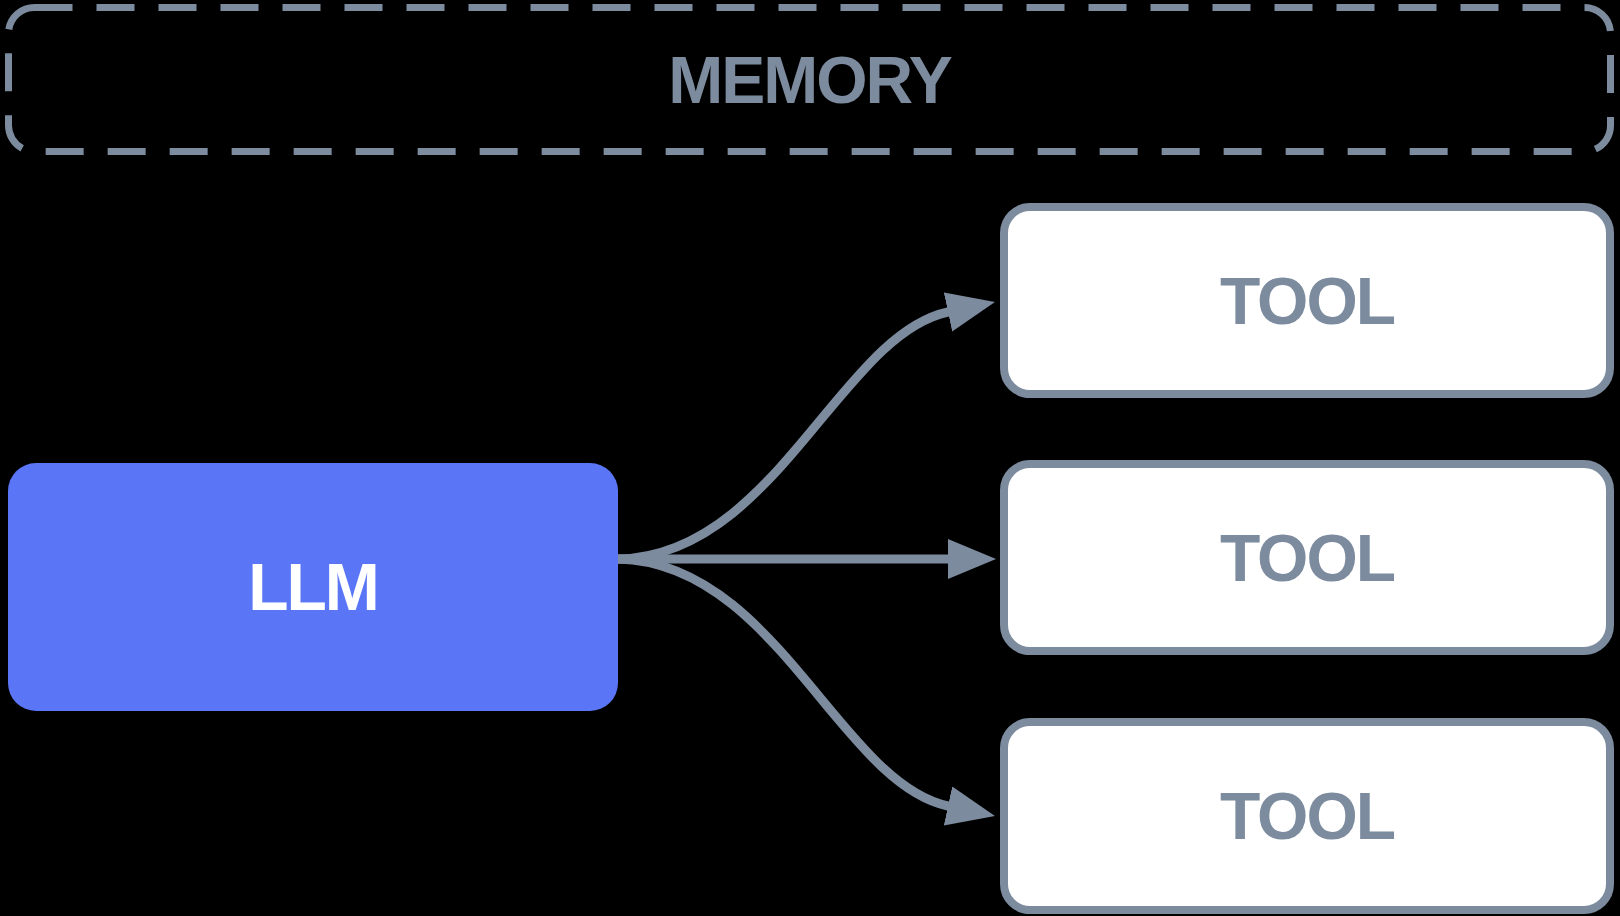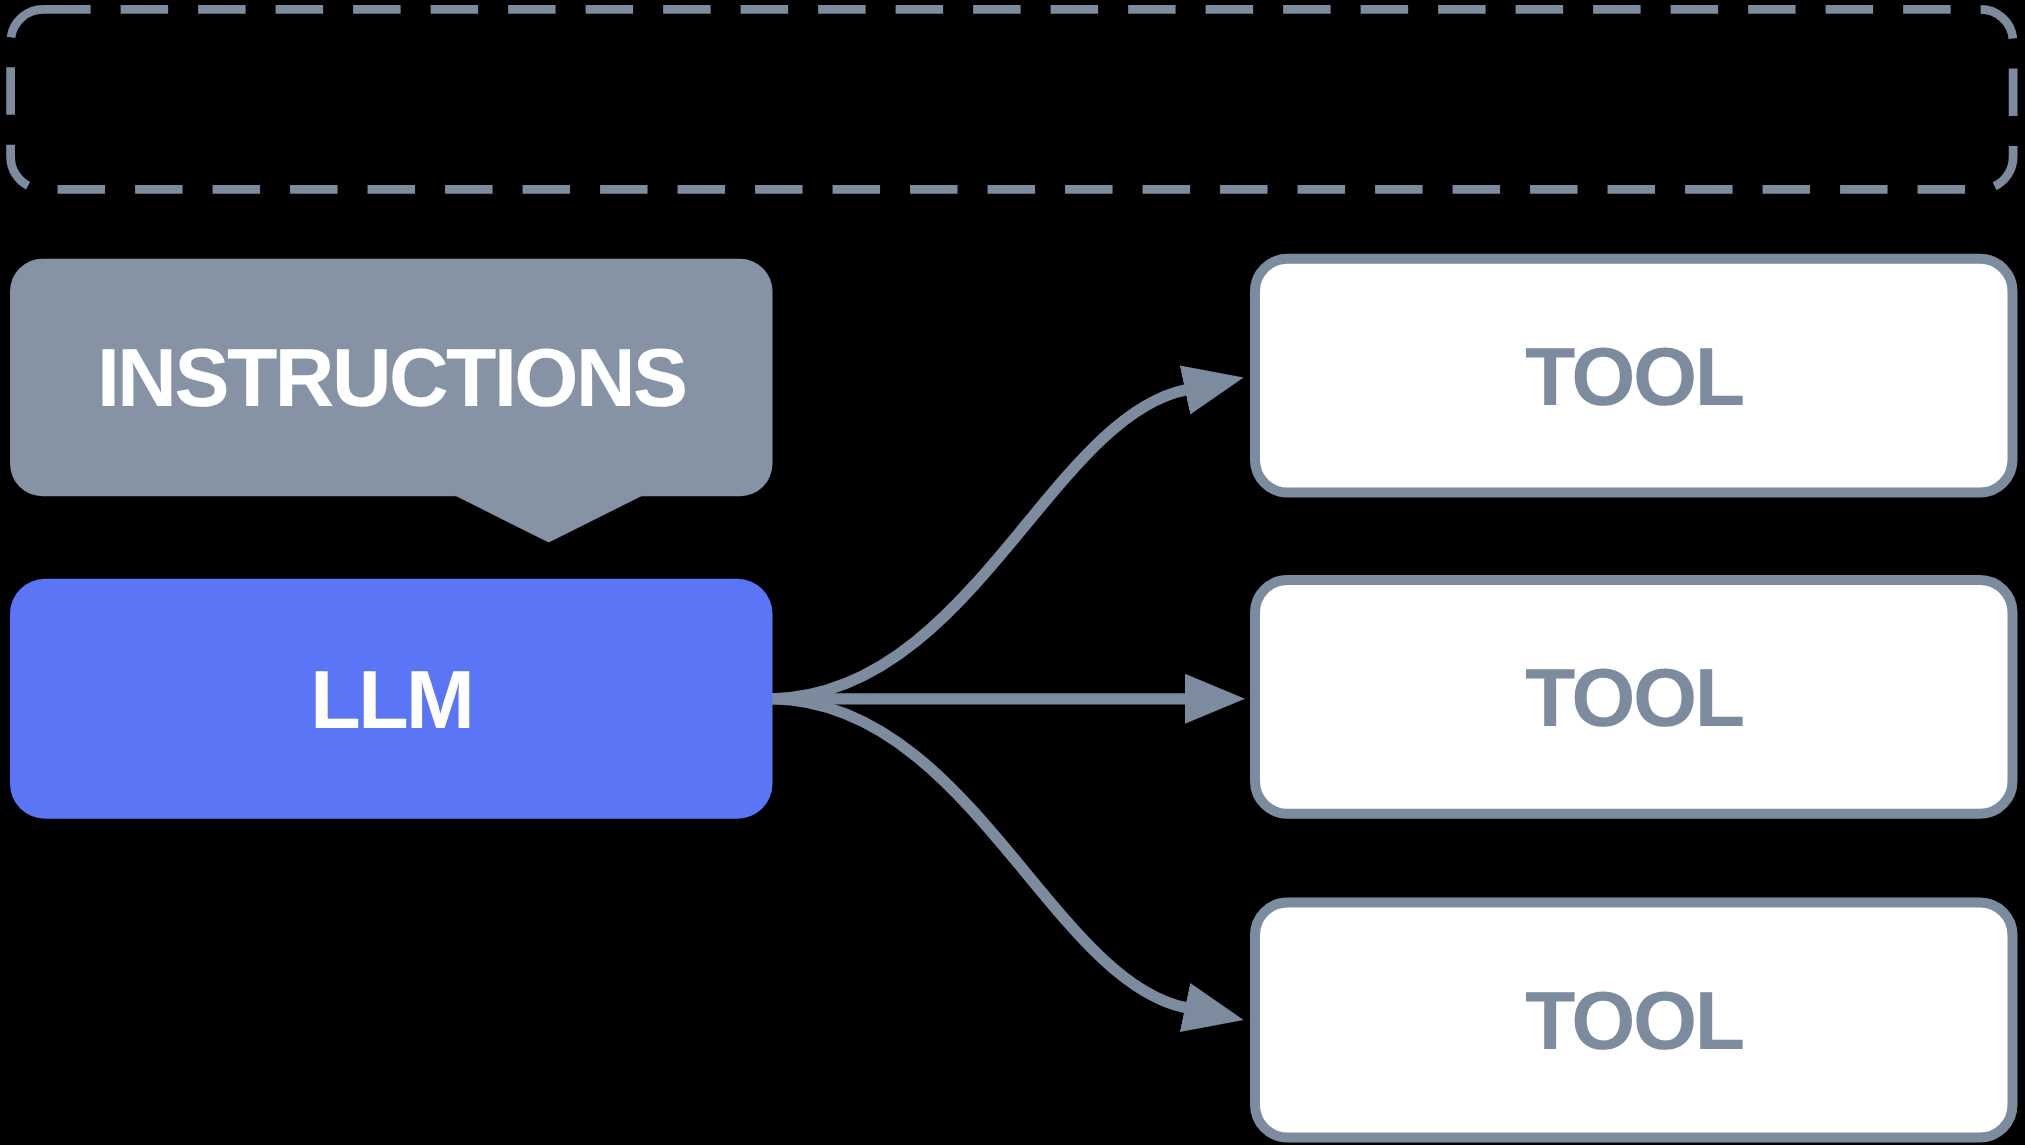--- a/index.html
+++ b/index.html
@@ -41,21 +41,21 @@
     left:8px;top:207px;width:610px;height:190px;
     background:var(--gray-box);border-radius:26px;
     color:var(--white);
   }
   .tail{
     position:absolute;left:355px;top:189px;width:152px;height:38px;
     background:var(--gray-box);
     clip-path:polygon(0 0,100% 0,50% 100%);
   }
   .llm{
-    left:8px;top:463px;width:610px;height:192px;
+    left:8px;top:463px;width:610px;height:248px;
     background:var(--blue);border-radius:28px;
     color:var(--white);
   }
   .tool{
     left:1000px;width:614px;height:196px;
     background:var(--white);
     border:8px solid var(--slate);border-radius:30px;
     color:var(--slate);
     text-align:center;
   }
@@ -75,25 +75,22 @@
       </marker>
     </defs>
 
     <rect class="memory-border" x="8.5" y="7.5" width="1602" height="144" rx="26"></rect>
 
     <path class="arrow" d="M618 559 C775 556 840 335 948 312" marker-end="url(#ah)"></path>
     <path class="arrow" d="M618 559 H948" marker-end="url(#ah)"></path>
     <path class="arrow" d="M618 559 C775 562 840 783 948 806" marker-end="url(#ah)"></path>
   </svg>
 
+  <div class="memory-label node-label">MEMORY</div>
 
-  <div class="box instructions">
-    <span class="node-label">INSTRUCTIONS</span>
-    <div class="tail"></div>
-  </div>
 
   <div class="box llm">
     <span class="node-label">LLM</span>
   </div>
 
   <div class="box tool tool-1">
     <span class="node-label">TOOL</span>
   </div>
 
   <div class="box tool tool-2">

